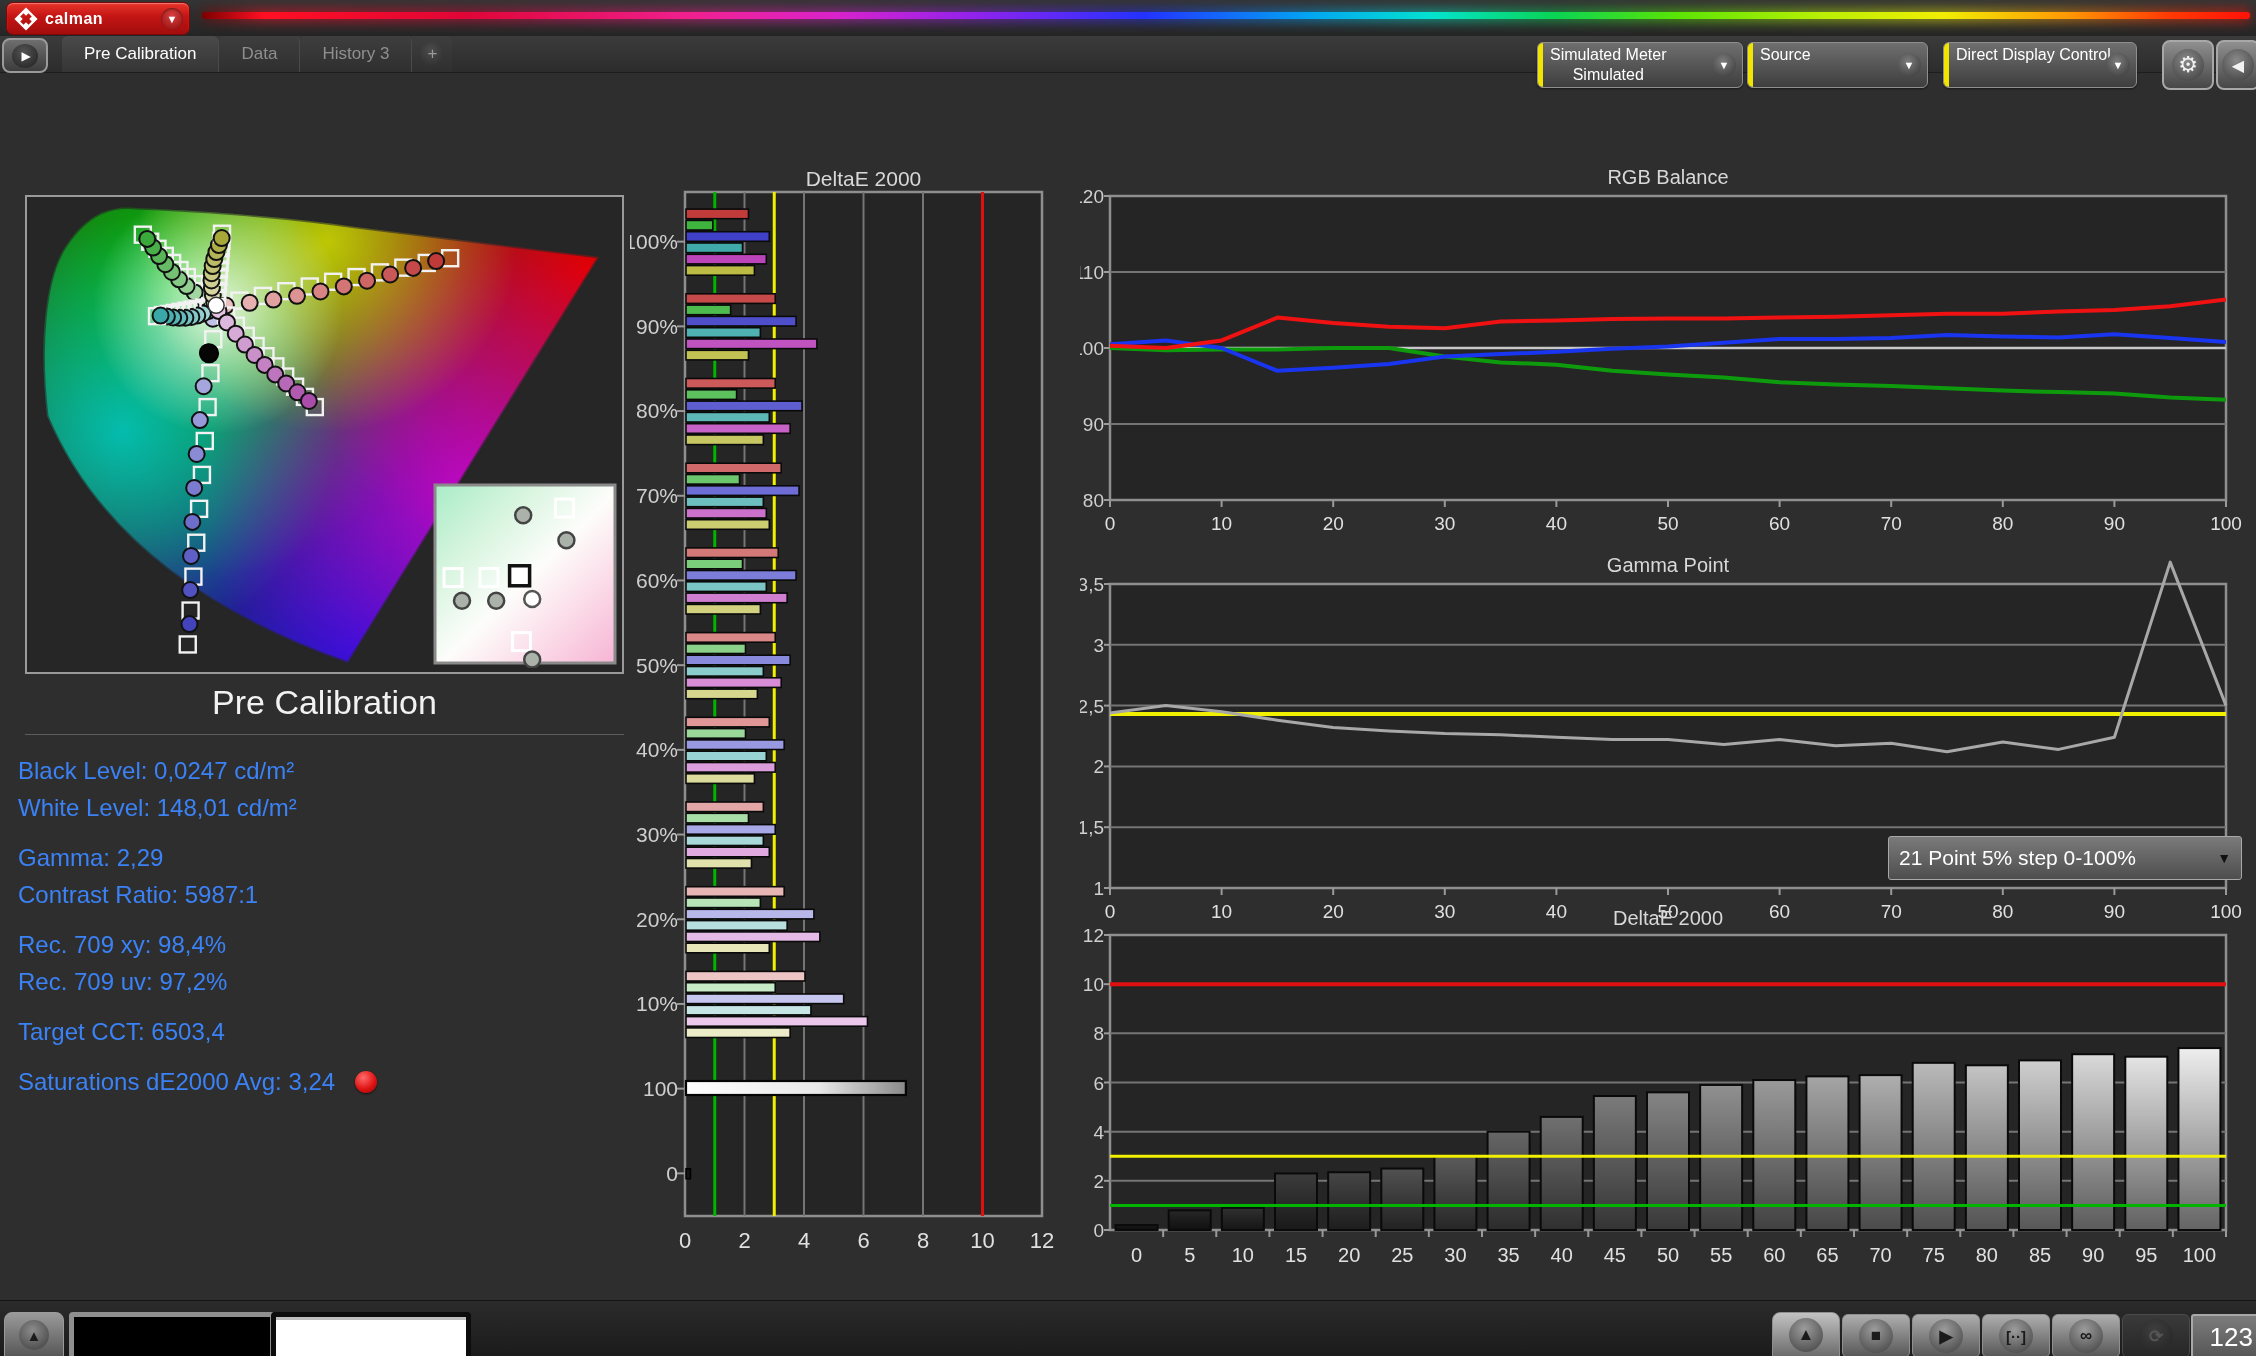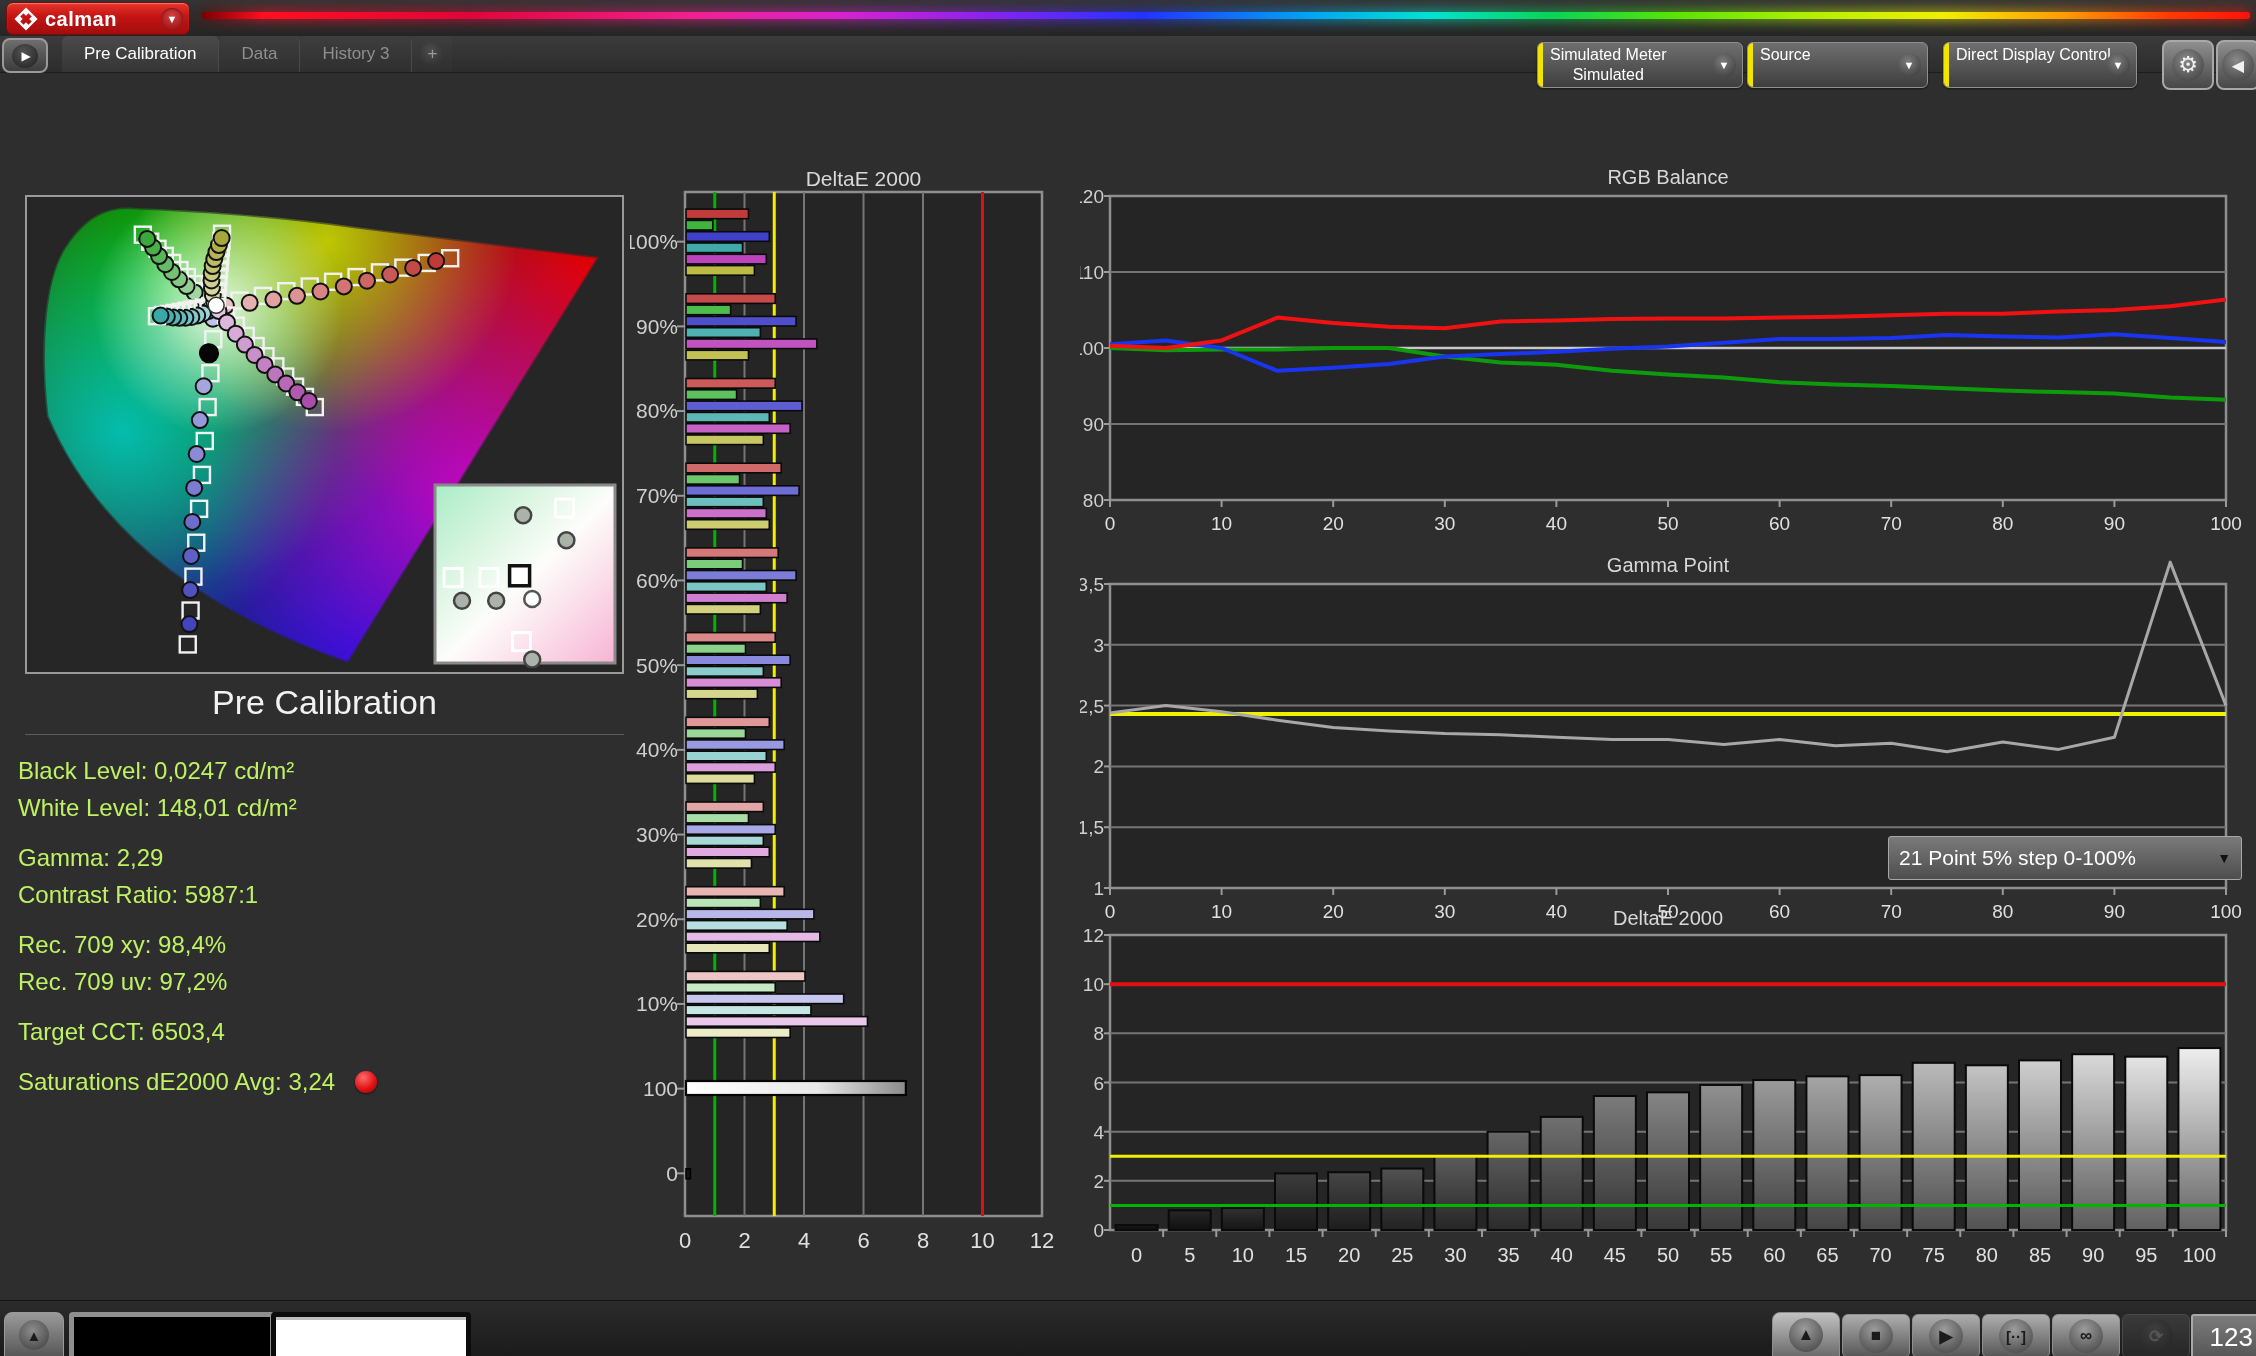--- a/index.html
+++ b/index.html
@@ -5,21 +5,21 @@
   html,body{margin:0;padding:0;}
   body{width:2256px;height:1356px;background:#2e2e2e;font-family:"Liberation Sans",sans-serif;overflow:hidden;}
   #app{position:relative;width:2256px;height:1356px;background:#2e2e2e;}
 
   
   .topbar{position:absolute;left:0;top:0;width:2256px;height:36px;background:linear-gradient(#343434,#252525);}
   .logo-btn{position:absolute;left:6px;top:2px;width:170px;height:31px;border-radius:7px;
     background:linear-gradient(#e8352a,#c21414 45%,#a30d0d);border:1px solid #7e0808;
     display:flex;align-items:center;padding:0 6px;box-shadow:inset 0 1px 1px rgba(255,255,255,.35);}
   .logo-diamond{width:26px;height:26px;margin-right:6px;flex:0 0 auto;}
-  .logo-text{color:#fff;font-size:20px;font-weight:bold;letter-spacing:.5px;line-height:26px;}
+  .logo-text{color:#fff;font-size:16px;font-weight:bold;letter-spacing:.5px;line-height:26px;}
   .logo-arrow{margin-left:auto;width:22px;height:22px;border-radius:50%;
     background:radial-gradient(circle at 50% 35%,#d84040,#8e0b0b);display:flex;align-items:center;justify-content:center;
     color:#fff;font-size:11px;box-shadow:inset 0 1px 2px rgba(0,0,0,.4);}
   .rainbow,.rainbow-glow{position:absolute;left:202px;right:6px;top:12px;height:7px;border-radius:3px;
     background:linear-gradient(90deg,#7a0000 0%,#ff0f22 3%,#e00538 13%,#f02090 24%,#d922cc 31%,#8e22ee 38%,
       #2332ff 46%,#02a4f2 54%,#04e2cf 60%,#09d455 66%,#5ae404 72%,#b8ef04 79%,#f0ee04 85%,#ff9a04 91%,#ff3a04 96%,#ff1208 100%);}
   .rainbow-glow{top:9px;height:13px;filter:blur(6px);opacity:.55;}
 
   
   .tabbar{position:absolute;left:0;top:36px;width:2256px;height:36px;background:linear-gradient(#3b3b3b,#2c2c2c);border-bottom:1px solid #1d1d1d;}
@@ -46,21 +46,21 @@
     display:flex;align-items:center;justify-content:center;}
   .sq-btn{position:absolute;top:40px;height:46px;border-radius:8px;border:2px solid #a8a8a8;
     background:linear-gradient(#8f8f8f,#474747);display:flex;align-items:center;justify-content:center;}
   .sq-btn .circ{width:32px;height:32px;border-radius:50%;background:radial-gradient(circle at 45% 35%,#8a8a8a,#3a3a3a);
     display:flex;align-items:center;justify-content:center;color:#f2f2f2;}
 
   
   .cie-box{position:absolute;left:25px;top:195px;width:595px;height:475px;background:#262626;border:2px solid #9a9a9a;}
   .pre-title{position:absolute;left:25px;top:683px;width:599px;text-align:center;color:#f2f2f2;font-size:34px;
     padding-bottom:12px;border-bottom:1px solid #5e5e5e;}
-  .stats{position:absolute;left:18px;top:752px;width:640px;color:#bef264;font-size:24px;}
+  .stats{position:absolute;left:18px;top:752px;width:640px;color:#3b82f6;font-size:24px;}
   .stat-group{margin-bottom:13px;}
   .stat-line{line-height:37px;white-space:nowrap;display:flex;align-items:center;}
   .dot{display:inline-block;width:22px;height:22px;border-radius:50%;margin-left:20px;
     background:radial-gradient(circle at 38% 30%,#ff6a6a,#e01515 55%,#8e0000);box-shadow:0 1px 2px rgba(0,0,0,.6);}
 
   
   svg text{font-family:"Liberation Sans",sans-serif;}
   .gamma-dd{position:absolute;left:1888px;top:836px;width:332px;height:42px;border:1px solid #a8a8a8;border-radius:3px;
     background:linear-gradient(#7a7a7a,#4e4e4e);color:#fff;font-size:21px;display:flex;align-items:center;padding:0 10px;}
   .gamma-dd .lbl{flex:1;white-space:nowrap;}

